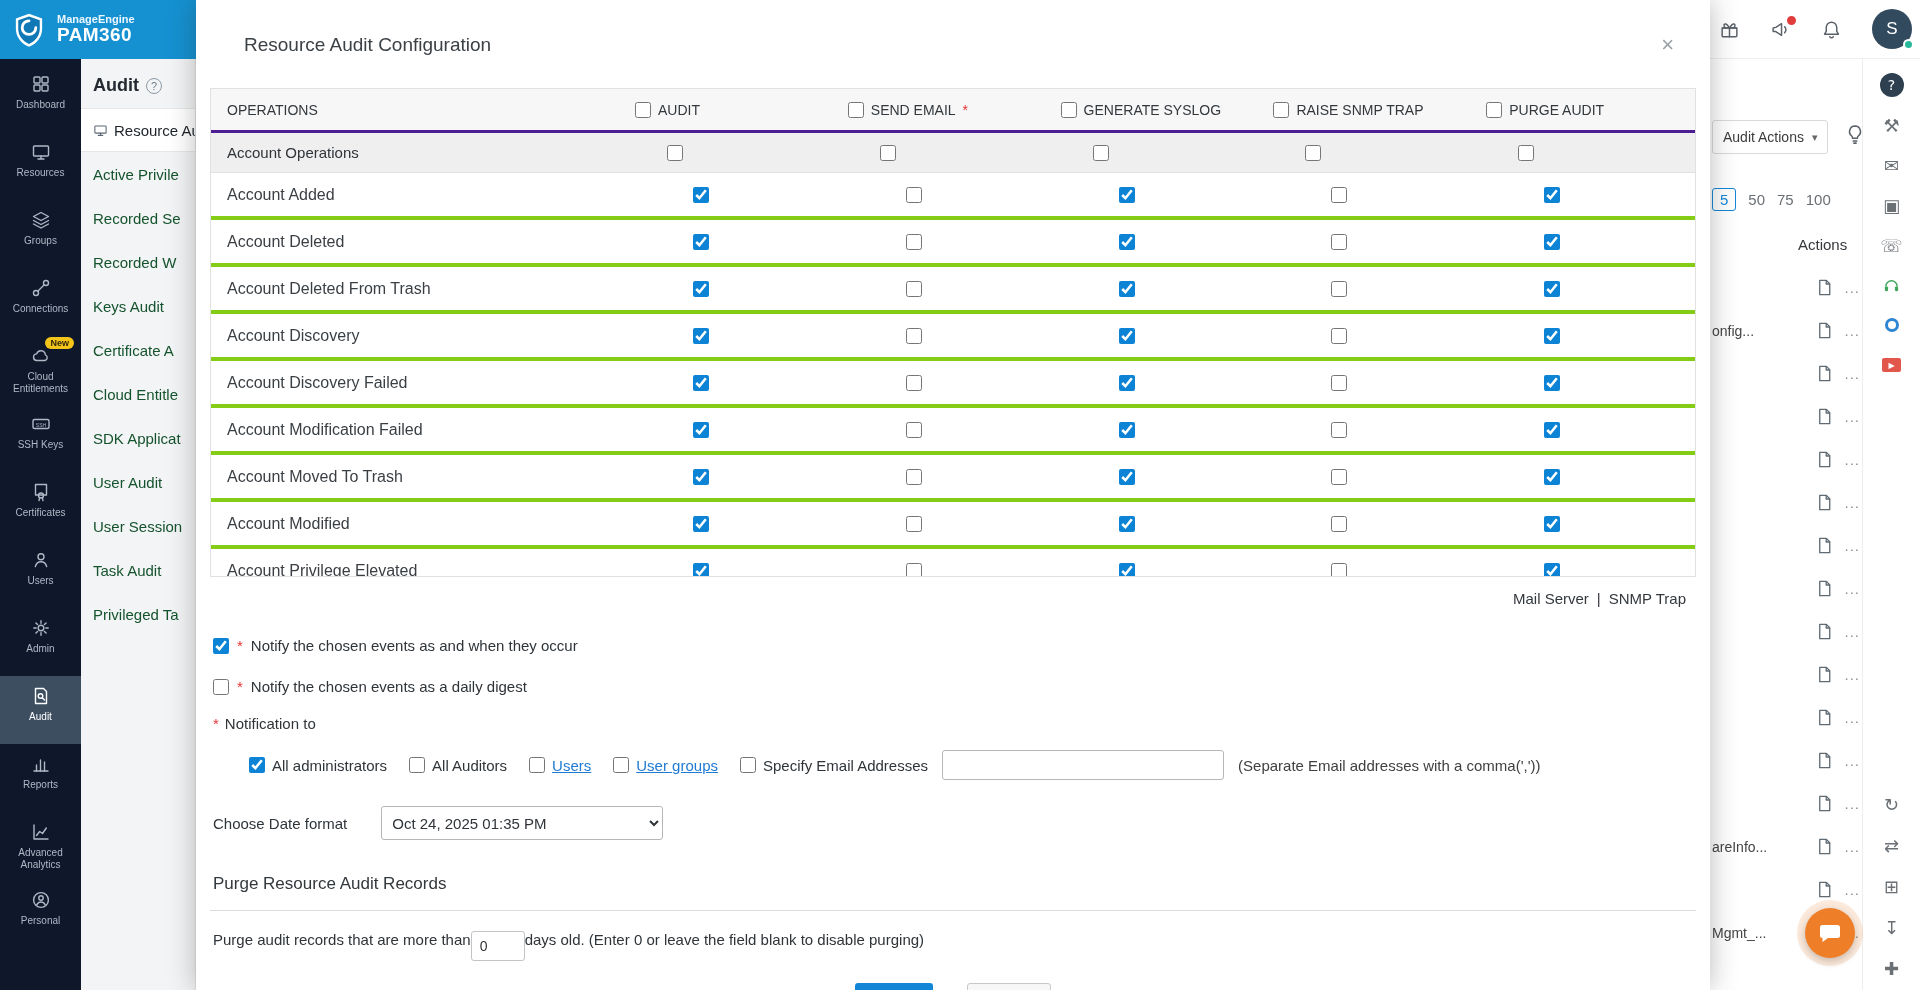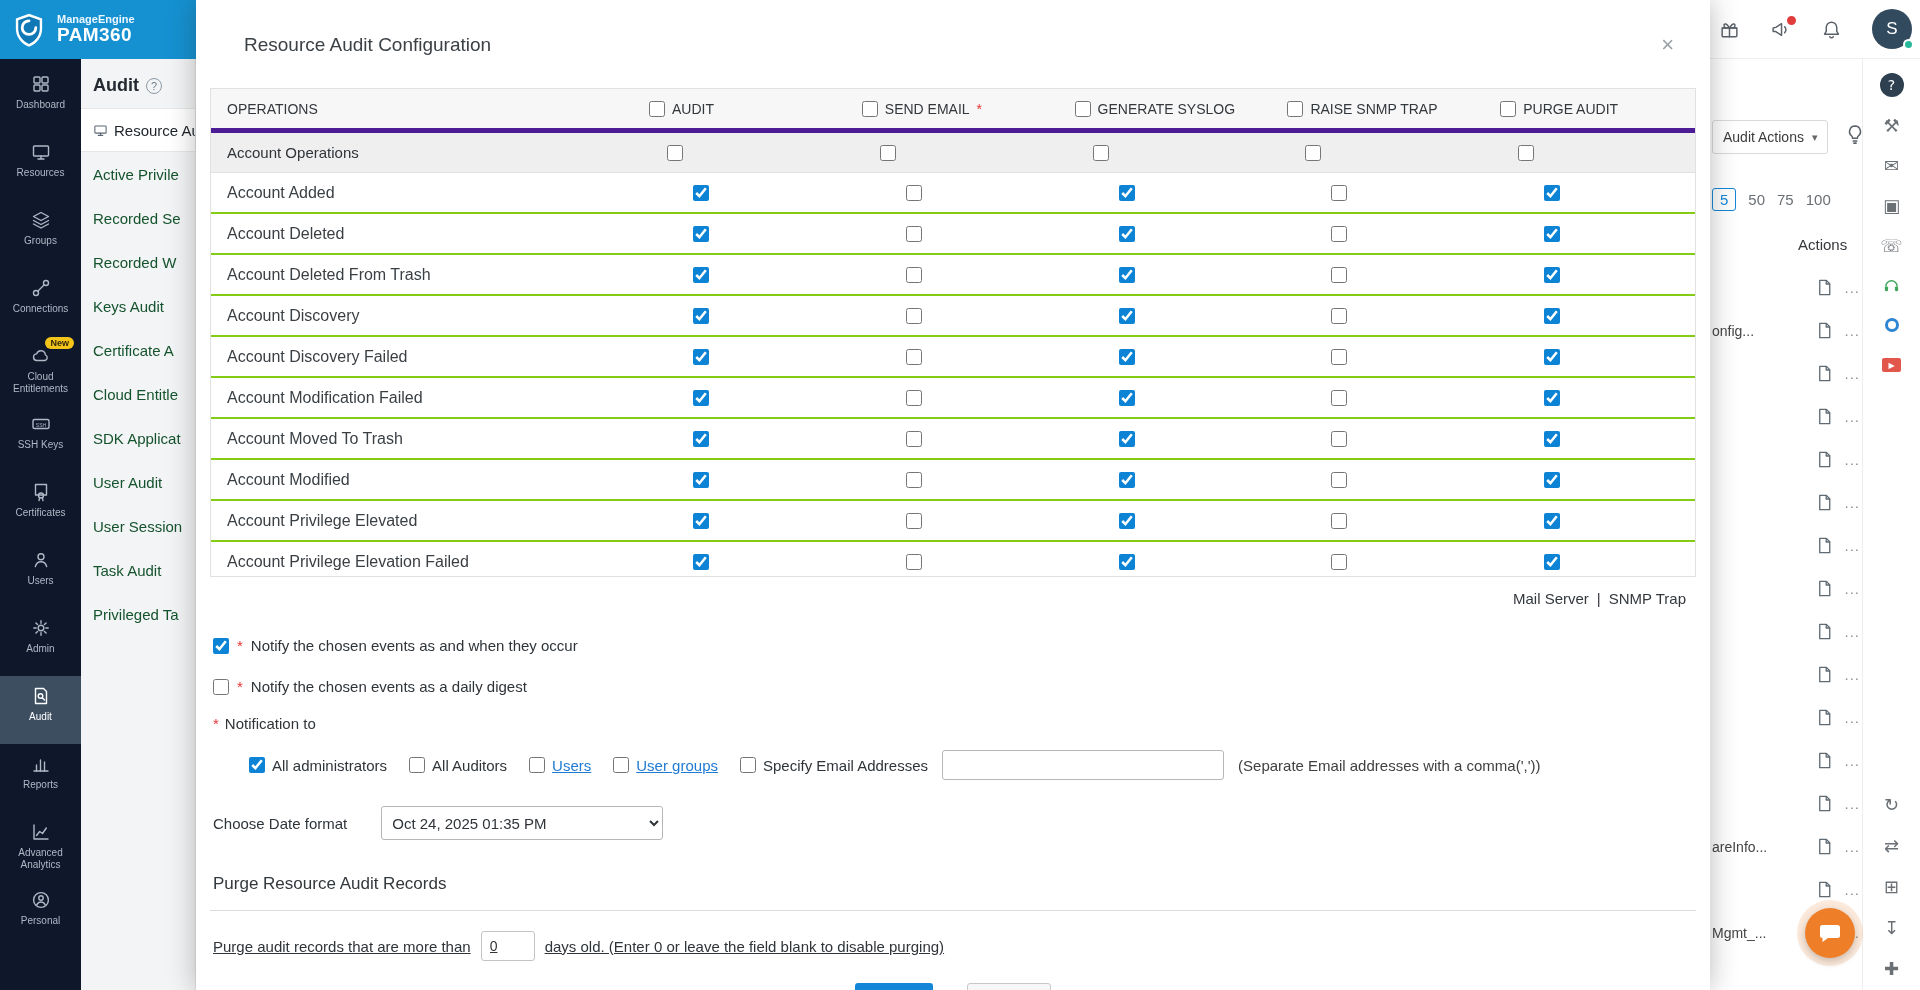--- a/index.html
+++ b/index.html
@@ -100,28 +100,28 @@
 
   
   .modal { position:absolute; left:196px; top:0; width:1514px; height:990px; background:#fff;
            box-shadow:0 0 26px rgba(40,40,40,.32); z-index:10; overflow:hidden; }
   .modal-header { display:flex; align-items:center; justify-content:space-between; padding:18px 36px 0 32px; }
   .modal-title { font-size:19px; color:#3c4146; font-weight:normal; margin:16px; }
   .close { font-size:22px; color:#9aa0a5; cursor:pointer; line-height:1; }
 
   .table { margin:16px 14px 0; border:1px solid #e1e1e1; height:489px; overflow:hidden; }
   .t-head, .t-group, .t-row { display:grid; grid-template-columns:420px repeat(5, 1fr); align-items:center; }
-  .t-head { height:44px; background:#f7f7f7; border-bottom:5px solid #4c1d95;gap:14px; }
+  .t-head { height:44px; background:#f7f7f7; border-bottom:3px solid #4c1d95; }
   .t-first { padding-left:16px; font-size:14px; color:#33383d; }
   .t-col { display:flex; align-items:center; gap:7px; font-size:14px; color:#33383d; cursor:pointer; padding-left:4px; }
   .req { color:#e53333; }
   .t-group { height:40px; background:#efefef; border-bottom:1px solid #e1e1e1; }
   .t-group .t-first { font-size:15px; color:#2f3439; }
   .g-cell { padding-left:36px; display:flex; cursor:pointer; }
-  .t-row { height:41px; border-bottom:2px solid #84cc16; }
+  .t-row { height:47px; border-bottom:4px solid #84cc16; }
   .t-row .t-first { font-size:16px; color:#3a3f44; }
   .r-cell { padding-left:62px; display:flex; cursor:pointer; }
   input[type=checkbox] { width:16px; height:16px; accent-color:#0d83d6; margin:0; cursor:pointer; }
 
   .mail-row { display:flex; justify-content:flex-end; gap:8px; padding:13px 24px 0; font-size:15px; color:#33383d; }
   .mail-row .lnk { cursor:pointer; }
 
   .notify-row { display:flex; align-items:center; gap:8px; margin:30px 0 0 17px; font-size:15px; color:#2f3439; cursor:pointer; }
   .notify-row + .notify-row { margin-top:24px; }
   .notif-to { margin:20px 0 0 17px; font-size:15px; color:#2f3439; display:flex; gap:6px; }
@@ -131,21 +131,21 @@
   .recip-label.link { color:#1f7ad4; text-decoration:underline; }
   .email-input { width:282px; height:30px; border:1px solid #b7b7b7; border-radius:3px; padding:0 8px; font-size:14px; }
   .hint { color:#404040; white-space:nowrap; }
 
   .date-row { display:flex; align-items:center; gap:34px; margin:26px 0 0 17px; font-size:15px; color:#2f3439; }
   .date-select { width:282px; height:34px; border:1px solid #b7b7b7; border-radius:3px; font-size:15px;
                  color:#2f3439; padding:0 6px; background:#fff; font-family:"Liberation Sans",sans-serif; }
 
   .purge-title { margin:34px 0 0 17px; font-size:17px; color:#33383d; font-weight:normal; }
   .purge-divider { margin:16px 14px 0; border-bottom:1px solid #ddd; }
-  .purge-row { display:flex; align-items:center; gap:10px; margin:20px 0 0 17px; font-size:15px; color:#2f3439;text-decoration:underline; }
+  .purge-row { display:flex; align-items:flex-start; margin:20px 0 0 17px; font-size:15px; color:#2f3439; }
   .purge-input { width:54px; height:30px; border:1px solid #c4c4c4; border-radius:3px; font-size:14px;
                  padding:0 8px; color:#333; }
   .btn-row { display:flex; justify-content:center; gap:34px; margin-top:22px; }
   .save { background:#1486d8; color:#fff; border:none; border-radius:3px; font-size:15px; padding:8px 22px; cursor:pointer;
           font-family:"Liberation Sans",sans-serif; }
   .cancel { background:#f7f7f7; color:#3c4146; border:1px solid #c9c9c9; border-radius:3px; font-size:15px;
             padding:8px 18px; cursor:pointer; font-family:"Liberation Sans",sans-serif; }
 </style>
 </head>
 <body>

